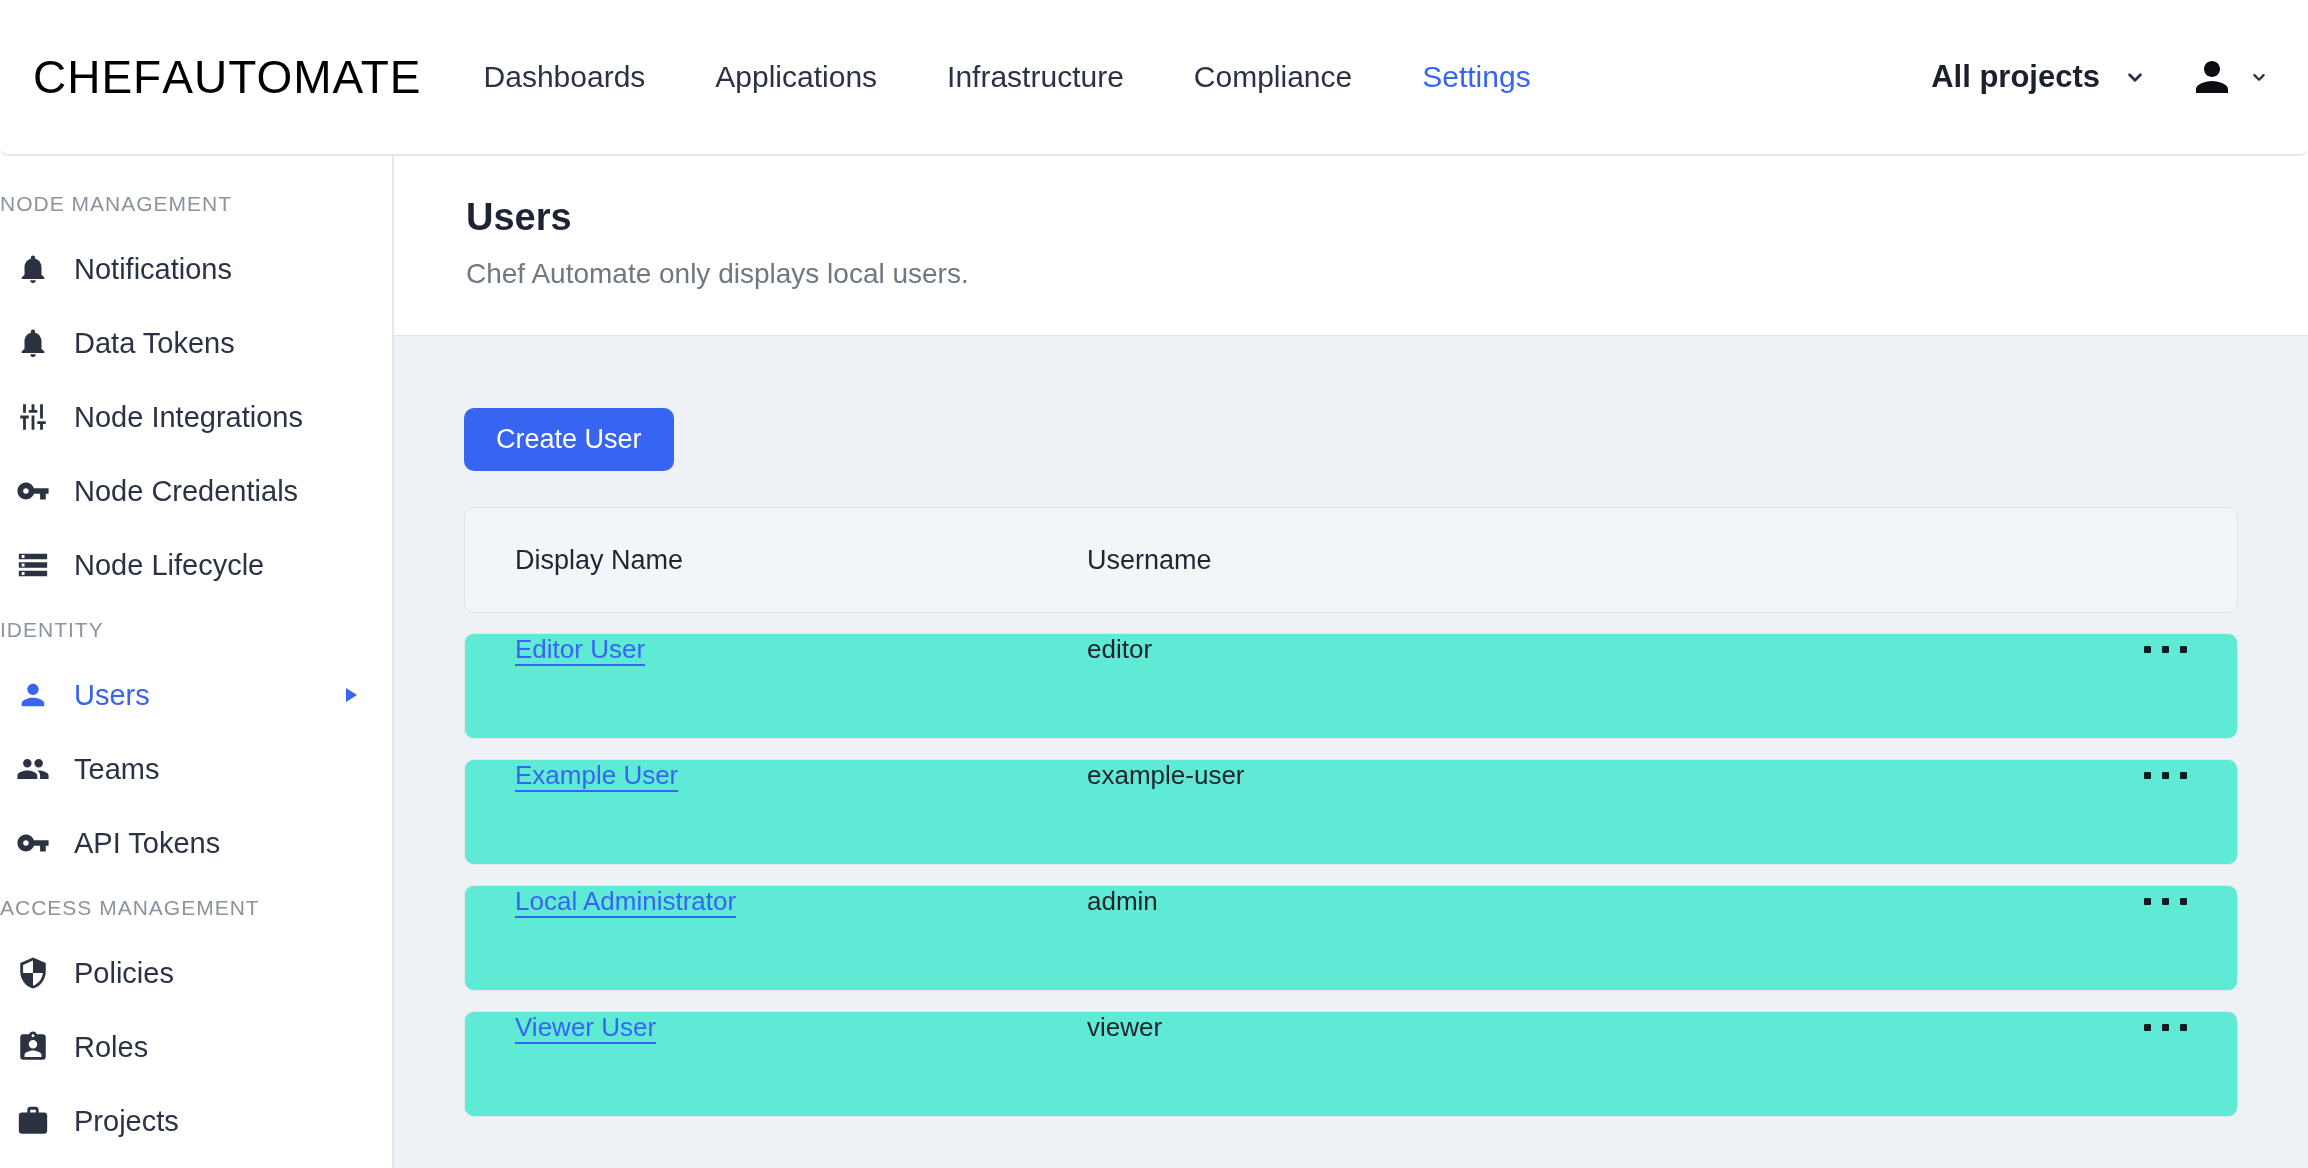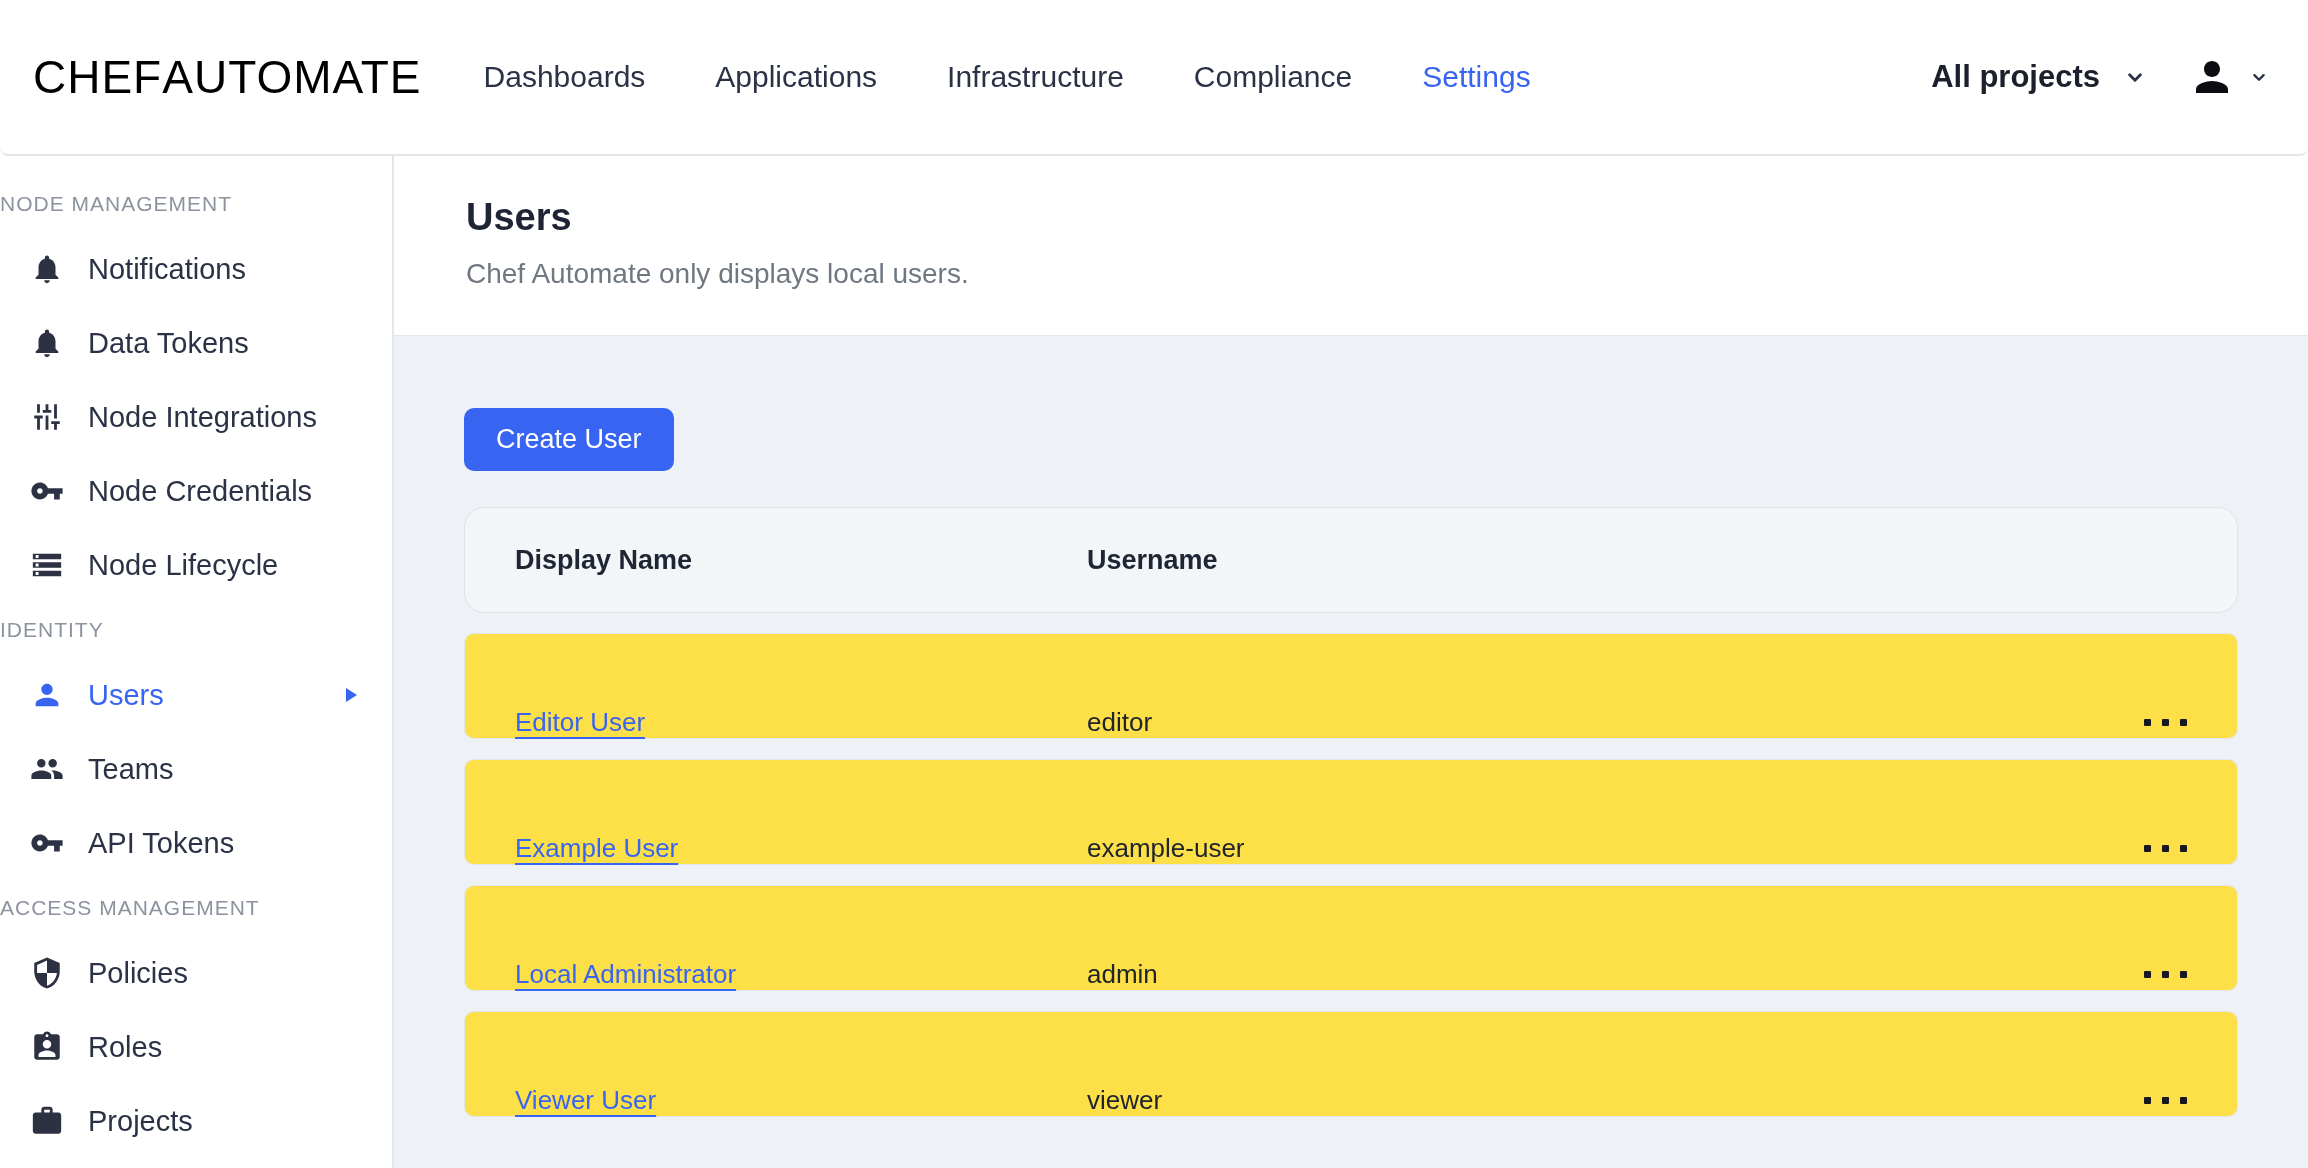--- a/index.html
+++ b/index.html
@@ -18,44 +18,44 @@
   .chev svg{width:100%;height:100%;display:block;}
   .user-menu{display:flex;align-items:center;gap:12px;cursor:pointer;}
   .avatar-icon{width:48px;height:48px;color:#0b0d12;}
   .avatar-icon svg{width:100%;height:100%;display:block;}
 
   
   .bodywrap{display:flex;height:1028px;}
   .sidebar{width:394px;flex-shrink:0;box-sizing:border-box;background:#fff;border-right:2px solid #e4e7ea;padding-top:20px;}
   .nav-section-label{height:56px;display:flex;align-items:center;
                      font-size:21px;letter-spacing:1px;color:#8b939e;}
-  .side-item{height:74px;display:flex;align-items:center;padding-left:30px;padding-right:30px;gap:24px;
+  .side-item{height:74px;display:flex;align-items:center;padding-left:16px;padding-right:30px;gap:24px;
              font-size:29px;color:#2b3245;cursor:pointer;text-align:right;}
   .side-item .icon{width:34px;height:34px;flex-shrink:0;color:#2c3242;}
   .side-item .icon svg{width:100%;height:100%;display:block;}
   .side-item.active{color:#3864f2;}
   .side-item.active .icon{color:#3864f2;}
   .side-arrow{margin-left:auto;width:24px;height:24px;color:#3864f2;}
   .side-arrow svg{width:100%;height:100%;display:block;}
 
   .main{flex:1;min-width:0;background:#eef1f6;display:flex;flex-direction:column;}
   .page-header{background:#fff;height:180px;box-sizing:border-box;padding:42px 0 0 72px;border-bottom:1px solid #e3e6ea;}
   .page-title{font-size:38px;font-weight:700;color:#1e2433;margin:0;line-height:1;}
   .page-desc{font-size:28px;color:#6f7781;margin-top:24px;line-height:1;}
 
   .content{padding:72px 70px 0 70px;}
   .btn-primary{display:inline-block;height:63px;line-height:63px;padding:0 32px;background:#3864f2;color:#fff;
                font-size:27px;border:none;border-radius:10px;cursor:pointer;font-family:inherit;}
 
   .table{margin-top:36px;}
-  .thead{height:106px;background:#f3f6f9;border:1px solid #dee3e9;border-radius:20px;display:flex;align-items:center;
-         box-sizing:border-box;font-size:27px;font-weight:700;color:#1f2533;}
+  .thead{height:106px;background:#f3f6f9;border:1px solid #dee3e9;border-radius:10px;display:flex;align-items:center;
+         box-sizing:border-box;font-size:27px;font-weight:400;color:#1f2533;}
   .col-display{width:622px;padding-left:50px;box-sizing:border-box;flex-shrink:0;}
   .col-username{flex:1;min-width:0;}
-  .trow{height:106px;background:#fde047;border:1px solid #e3e7ec;border-radius:10px;display:flex;align-items:flex-end;
+  .trow{height:106px;background:#5eead4;border:1px solid #e3e7ec;border-radius:10px;display:flex;align-items:flex-start;
         box-sizing:border-box;margin-top:20px;font-size:26px;color:#20242d;}
   .user-link{color:#3864f2;text-decoration:underline;text-underline-offset:6px;cursor:pointer;display:inline;}
   .menu-btn{margin-left:auto;margin-right:44px;display:flex;gap:11px;cursor:pointer;padding:12px 6px;}
   .menu-btn i{width:7px;height:7px;background:#16191f;display:block;border-radius:1px;}
 </style>
 </head>
 <body>
 
 <div class="app">
 

